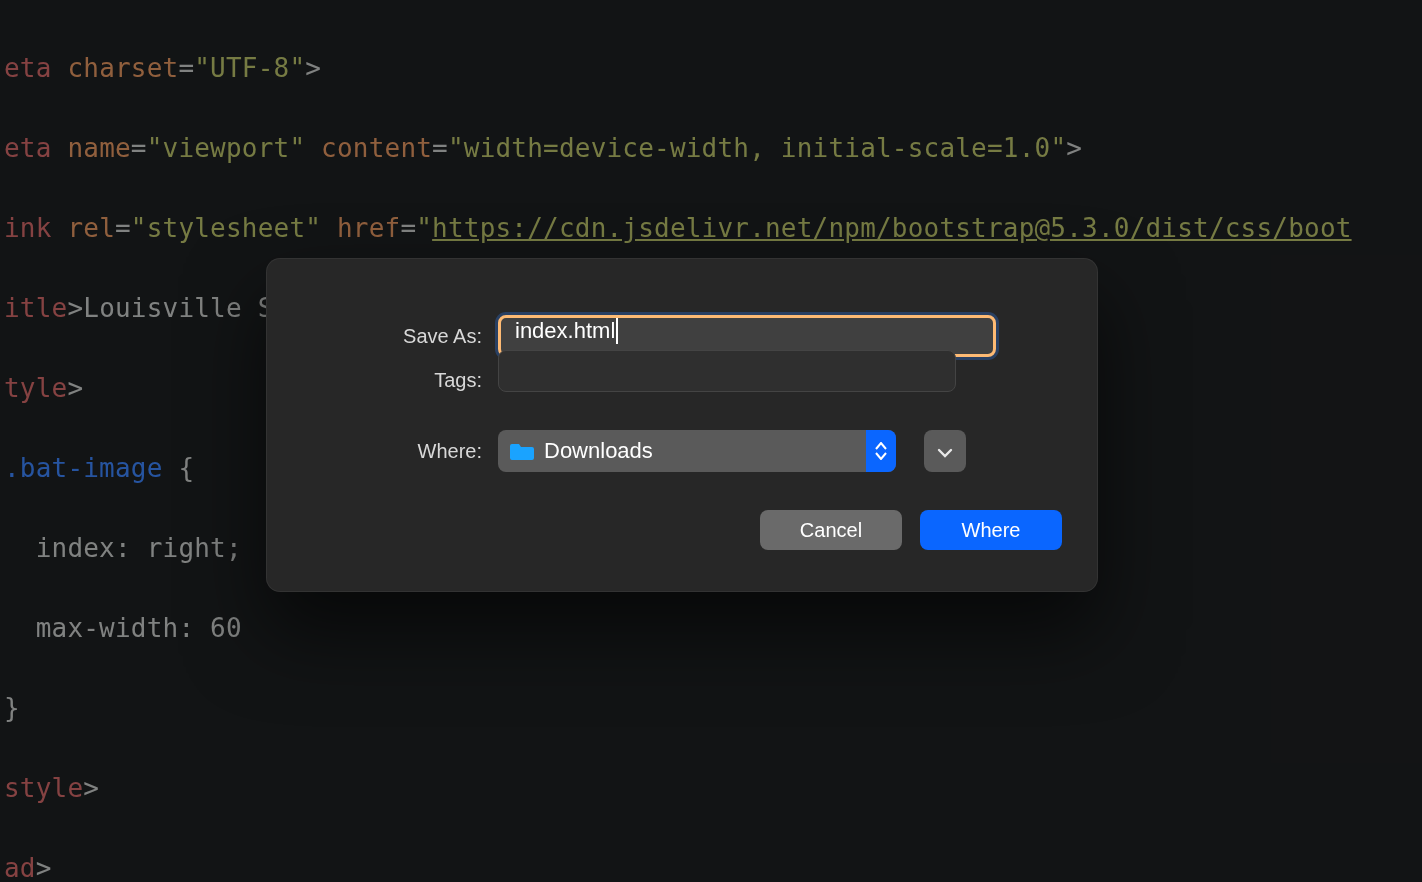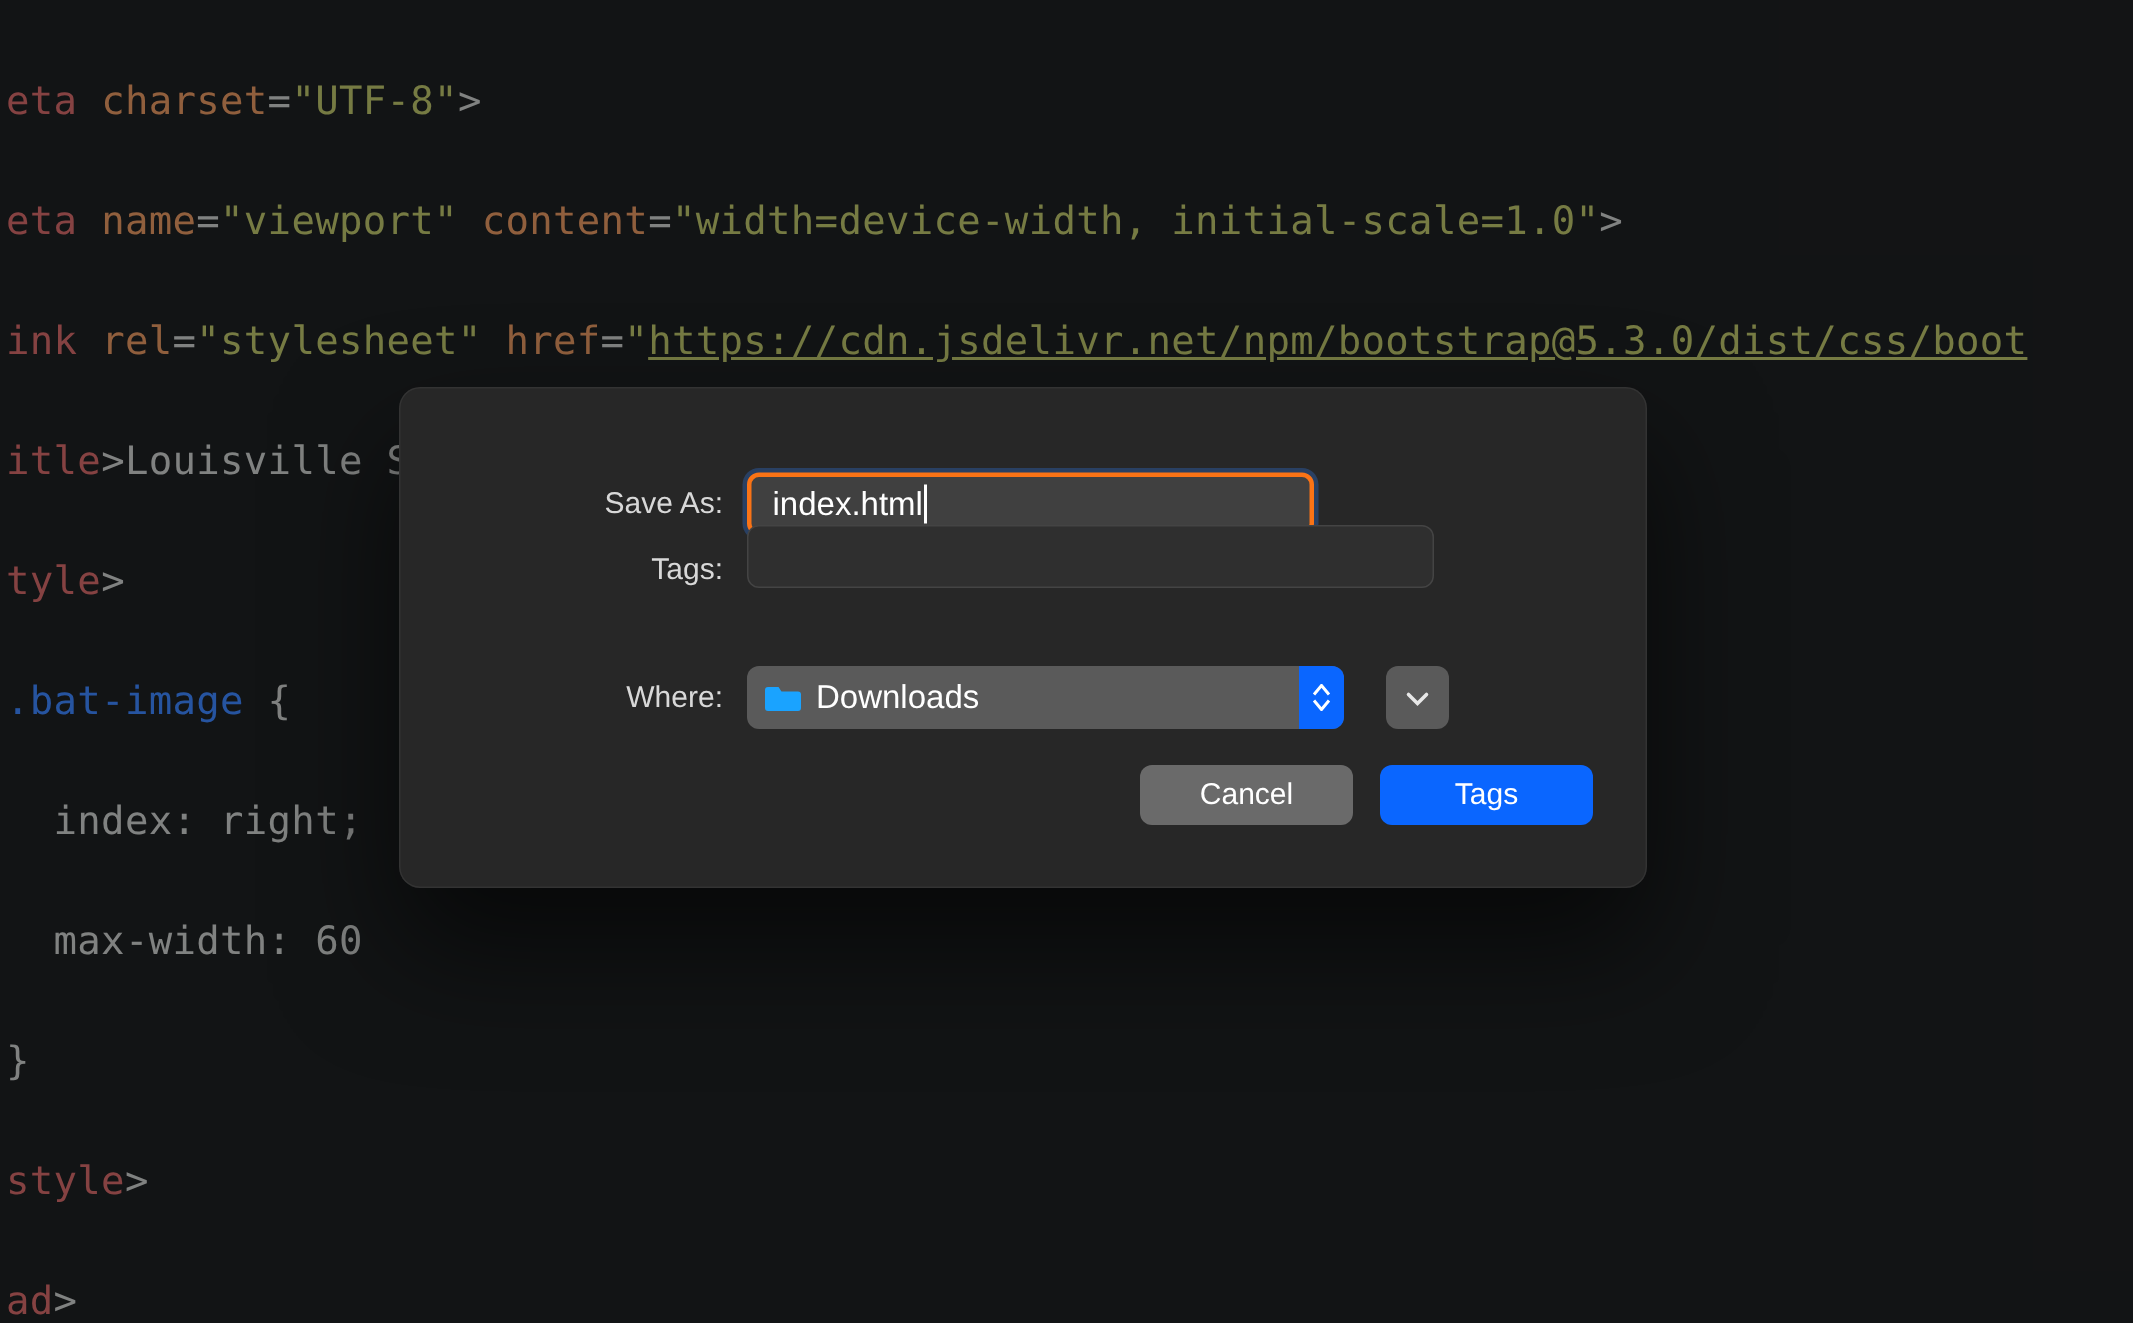--- a/index.html
+++ b/index.html
@@ -60,41 +60,40 @@
   }
   .row .label {
     width: 216px;
     text-align: right;
     color: #d8d8d8;
     font-size: 20px;
   }
 
   .row1 { position: absolute; top: 26px;  left: 0; right: 0; margin-top: 31px; }
   .row2 { position: absolute; top: 92px;  left: 0; right: 0; align-items: flex-end; }
-  .row3 { position: absolute; top: 172px; left: 0; right: 0; margin-top: 14px; }
+  .row3 { position: absolute; top: 172px; left: 0; right: 0; }
   .row4 { position: absolute; top: 252px; right: 36px; display: flex; gap: 18px; }
 
   .field {
     height: 42px;
     border-radius: 8px;
     background: #3a3a3a;
     border: 1px solid #4a4a4a;
     color: #fff;
     font-size: 22px;
     padding: 0 14px;
     outline: none;
     font-family: inherit;
   }
   .field.saveas {
-    width: 378px;
-    border: 3px solid #f97316;
+    width: 498px;
+    border: 3px solid #fdba74;
     background: #404040;
     box-shadow: 0 0 0 3px rgba(46,111,212,0.35);
     display: flex;
-    align-items: center;
   }
   .caret {
     display: inline-block;
     width: 2px;
     height: 26px;
     background: #fff;
     margin-left: 1px;
     vertical-align: middle;
   }
   .field.tags {
@@ -245,16 +244,16 @@
           <svg viewBox="0 0 16 10">
               <path d="M2 2l6 6 6-6" fill="none" stroke="#e8e8e8" stroke-width="2.4" stroke-linecap="round"></path>
             </svg>
         </span>
       </div>
     </div>
   </div>
 
   <div class="row4">
     <div class="btn cancel">Cancel</div>
-    <div class="btn save">Tags</div>
+    <div class="btn save">Where</div>
   </div>
 
 </div>
 
 </body></html>

